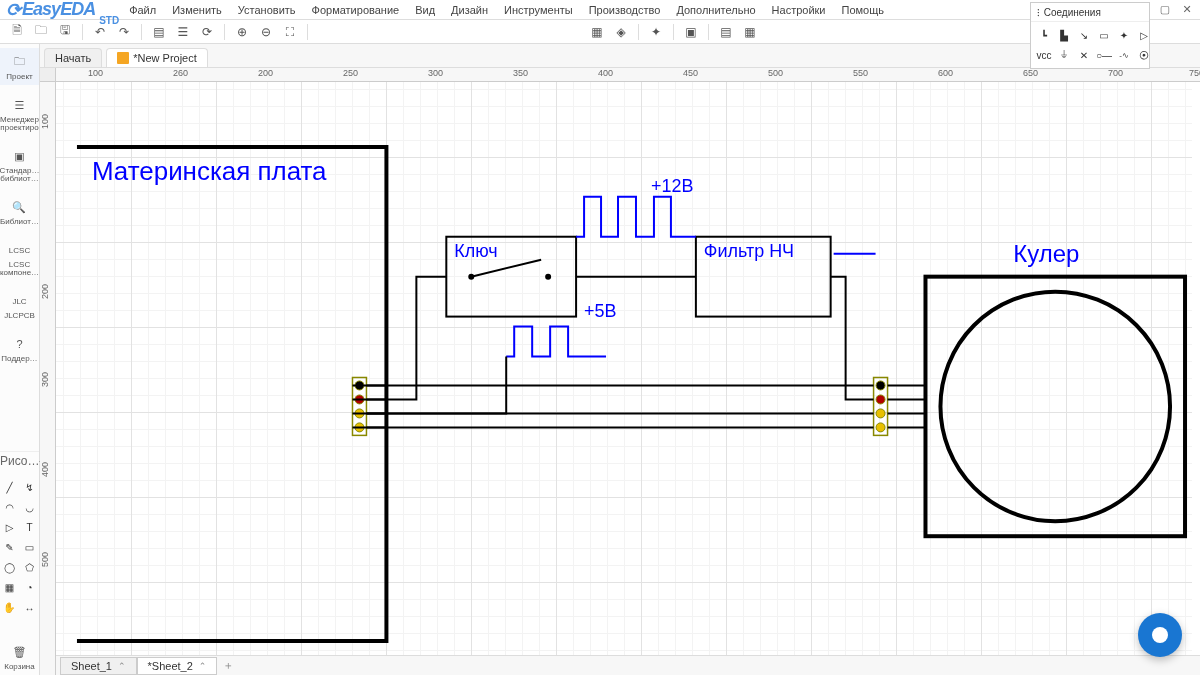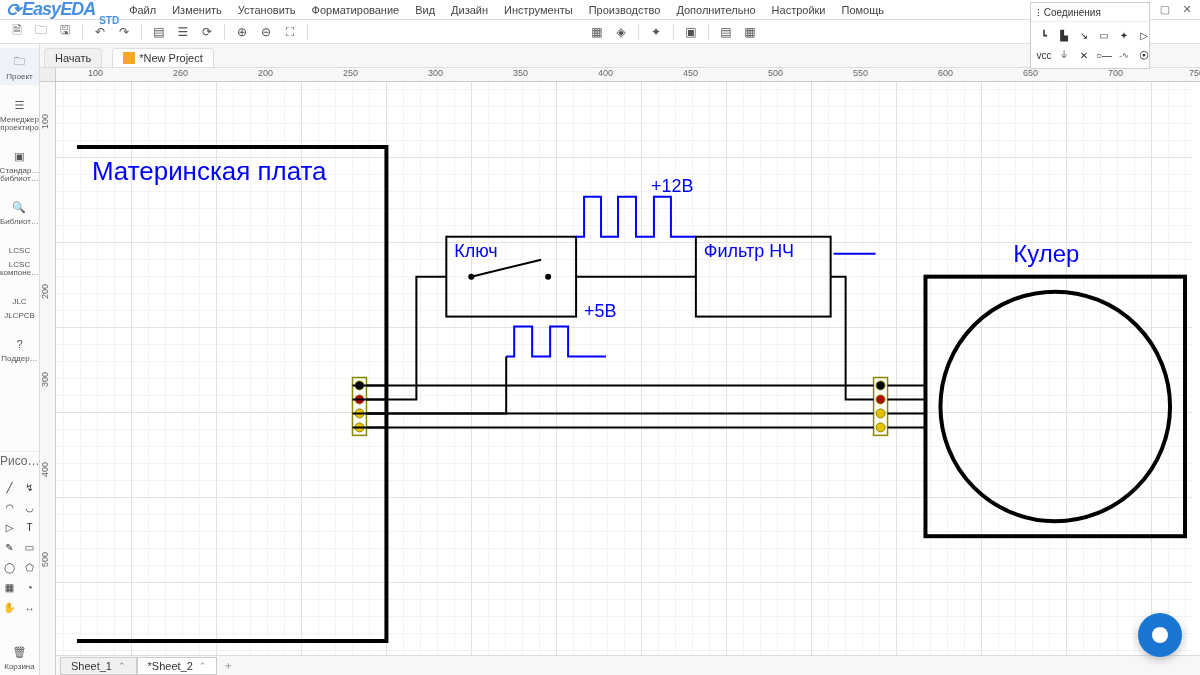--- a/index.html
+++ b/index.html
@@ -21,21 +21,21 @@
   .body { display: flex; height: calc(675px - 20px - 24px); position: relative; }
   .leftbar { width: 40px; border-right: 1px solid #ddd; display: flex; flex-direction: column; align-items: center; padding-top: 4px; gap: 6px; background: #fcfcfc; }
   .lb-item { display: flex; flex-direction: column; align-items: center; gap: 1px; width: 100%; padding: 4px 0; cursor: pointer; }
   .lb-item.active { background: #eef3fb; }
   .lb-ico { width: 20px; height: 20px; display: flex; align-items: center; justify-content: center; color: #555; }
   .lb-txt { font-size: 8px; color: #555; text-align: center; line-height: 1; }
   .leftbar .spacer { flex: 1; }
   .lt-head { font-size: 12px; color: #666; width: 100%; padding: 2px 0; display:flex; justify-content:space-between; border-top:1px solid #eee;}
   .lt-grid { display: grid; grid-template-columns: repeat(2, 18px); grid-auto-rows: 18px; gap: 2px; padding: 2px 0; }
   .main { flex: 1; display: flex; flex-direction: column; position: relative; }
-  .tabs { display: flex; height: 24px; align-items: flex-end; gap: 10px; border-bottom: 1px solid #ddd; padding: 0 4px; background: #f7f7f7;}
+  .tabs { display: flex; height: 24px; align-items: flex-end; gap: 4px; border-bottom: 1px solid #ddd; padding: 0 4px; background: #f7f7f7;}
   .tab { display: flex; align-items: center; gap: 4px; padding: 3px 10px; background: #fff; border: 1px solid #ddd; border-bottom: none; border-top-left-radius: 4px; border-top-right-radius: 4px; font-size: 11px; cursor: pointer; }
   .tab.inactive { background: #f0f0f0; }
   .tab-ico { width: 12px; height: 12px; background: #f5a623; border-radius: 1px; }
   .canvas-wrap { flex: 1; position: relative; overflow: hidden; }
   .ruler-h { position: absolute; top: 0; left: 16px; right: 0; height: 14px; background: #f7f7f7; border-bottom: 1px solid #ccc; }
   .ruler-v { position: absolute; top: 14px; left: 0; bottom: 0; width: 16px; background: #f7f7f7; border-right: 1px solid #ccc; }
   .ruler-corner { position:absolute; top:0; left:0; width:16px; height:14px; background:#eee; border-right:1px solid #ccc; border-bottom:1px solid #ccc;}
   .tick { position: absolute; font-size: 9px; color: #666; }
   .canvas { position: absolute; top: 14px; left: 16px; right: 0; bottom: 20px; background: #fff;
     background-image:

